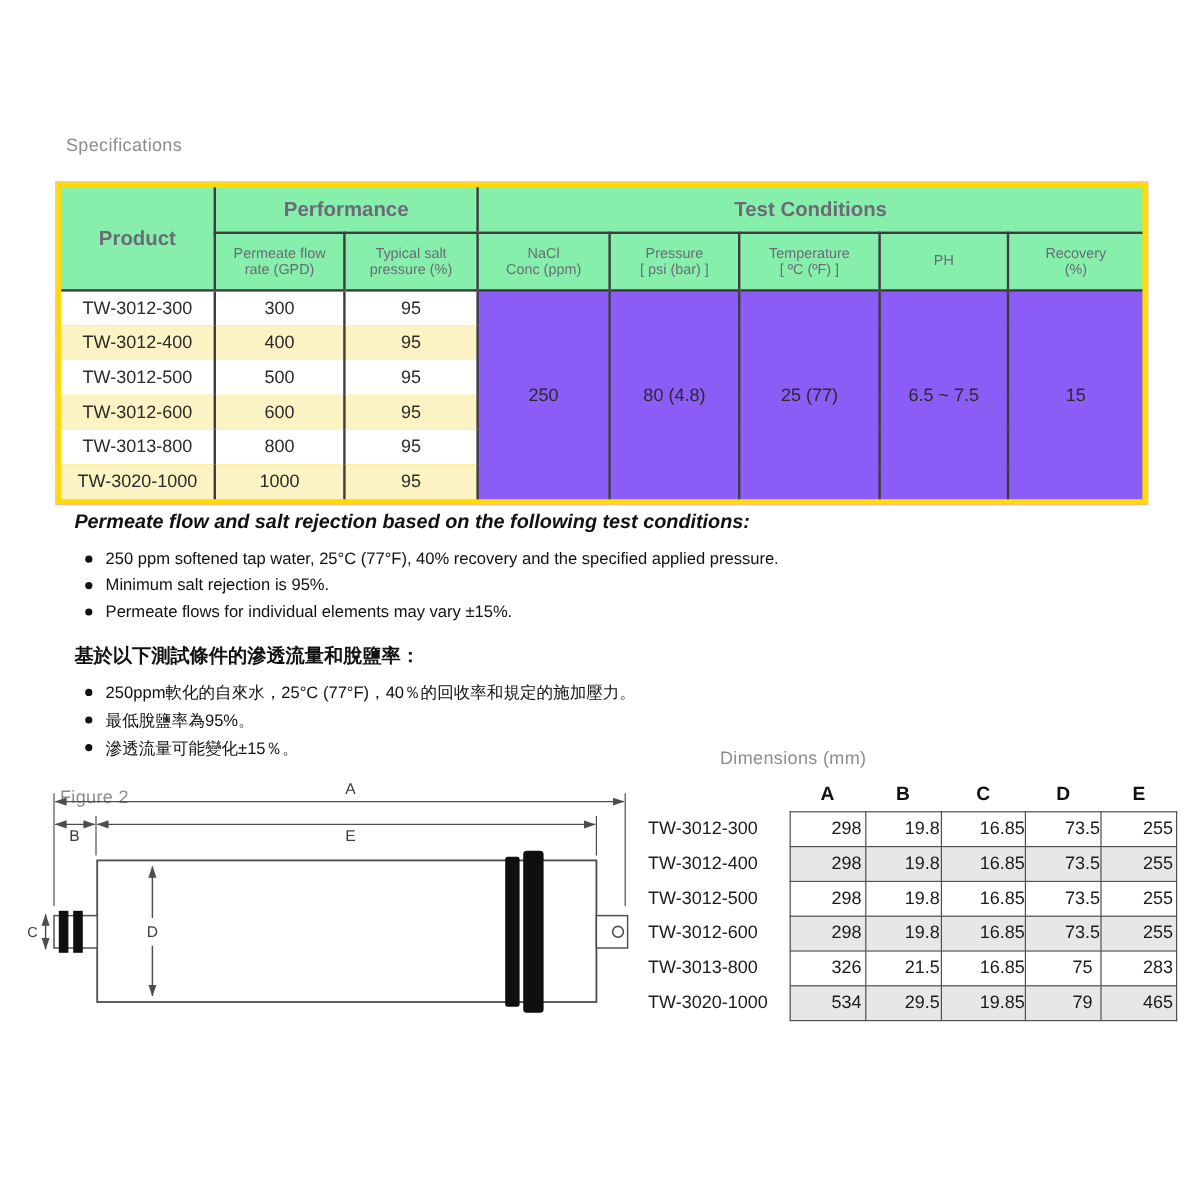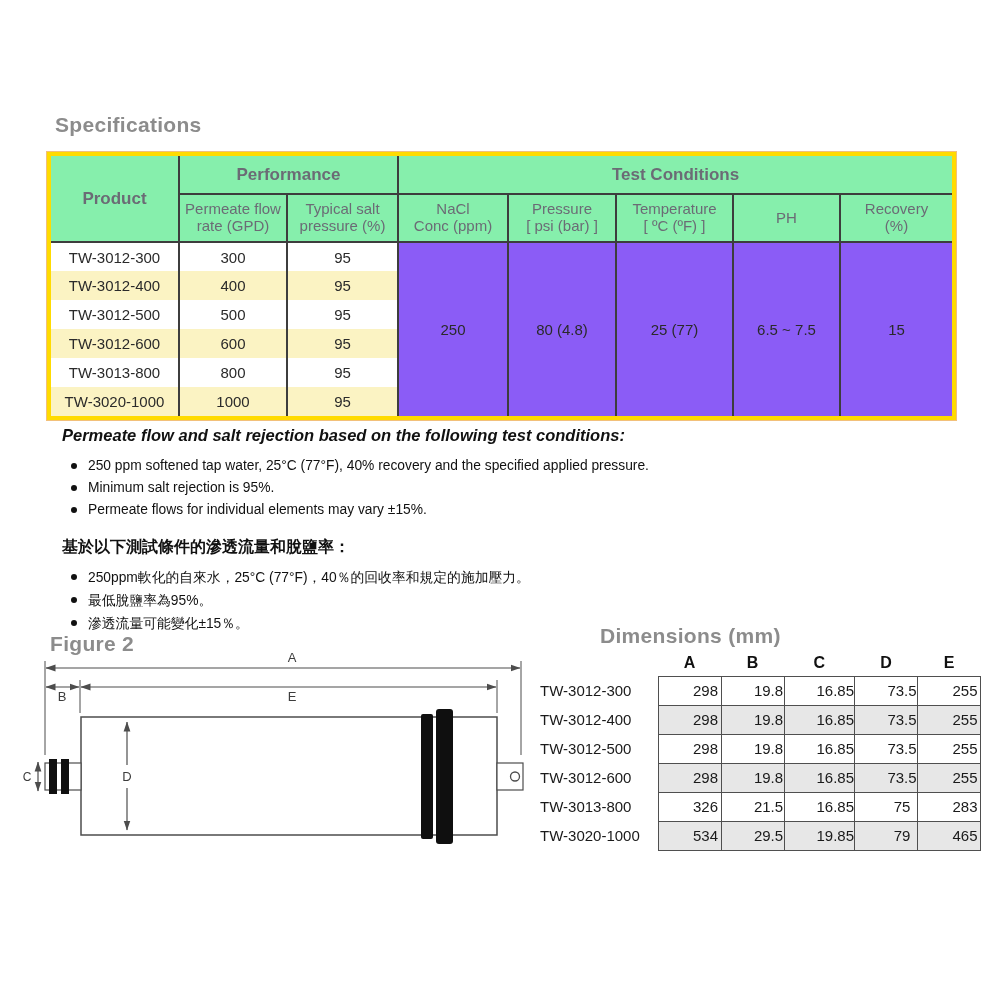--- a/index.html
+++ b/index.html
@@ -2,41 +2,41 @@
 <html><head>
 <meta charset="utf-8">
 <style>
   * { margin:0; padding:0; box-sizing:border-box; }
   html,body { background:#ffffff; }
   .canvas {
     position:relative; width:1000px; height:1000px; background:#ffffff;
     font-family:"Liberation Sans","DejaVu Sans",sans-serif; color:#222;
     overflow:hidden;
   }
-  .gray-title { position:absolute; font-size:21px; font-weight:700; color:#8c8c8c; letter-spacing:0.3px; }
+  .gray-title { position:absolute; font-size:15px; font-weight:400; color:#8c8c8c; letter-spacing:0.3px; }
   #spec-title { left:55px; top:113px; }
-  #figure-title { left:50px; top:632px; }
+  #figure-title { left:50px; top:656px; }
   #dims-title { left:560px; top:624px;margin-left:40px; }
 
   
   .spec-wrap {
     position:absolute; left:47px; top:152px;
     border:4px solid #FFDB00; outline:1px solid #F2C07A;
     background:#FFDB00;
   }
   table.spec { border-collapse:collapse; table-layout:fixed; width:901px; }
   table.spec col.c0{width:128px} table.spec col.c1{width:108px}
   table.spec col.c2{width:111px} table.spec col.c3{width:110px}
   table.spec col.c4{width:108px} table.spec col.c5{width:117px}
   table.spec col.c6{width:107px} table.spec col.c7{width:112px}
   .spec th {
     background:#86efac; color:#6B6B75; font-weight:700; font-size:17px;
     text-align:center; vertical-align:middle;
   }
-  .spec th.sub { font-weight:400; font-size:15px; line-height:1.12; padding:4px 0 4px; }
+  .spec th.sub { font-weight:400; font-size:12px; line-height:1.12; padding:4px 0 4px; }
   .spec tr.h1 th { height:38px; }
   .spec tr.h2 th { height:48px; }
   .spec th, .spec td { border-left:2px solid #3D3D3D; }
   .spec .nl { border-left:none !important; }
   .spec tr.h1 th { border-bottom:2px solid #3D3D3D; }
   .spec tr.h2 th { border-bottom:2px solid #3D3D3D; }
   .spec th.product-h { border-bottom:2px solid #3D3D3D; }
   .spec td {
     height:29px; background:#ffffff; font-size:15px; color:#2A2A2A;
     text-align:center; vertical-align:middle;

